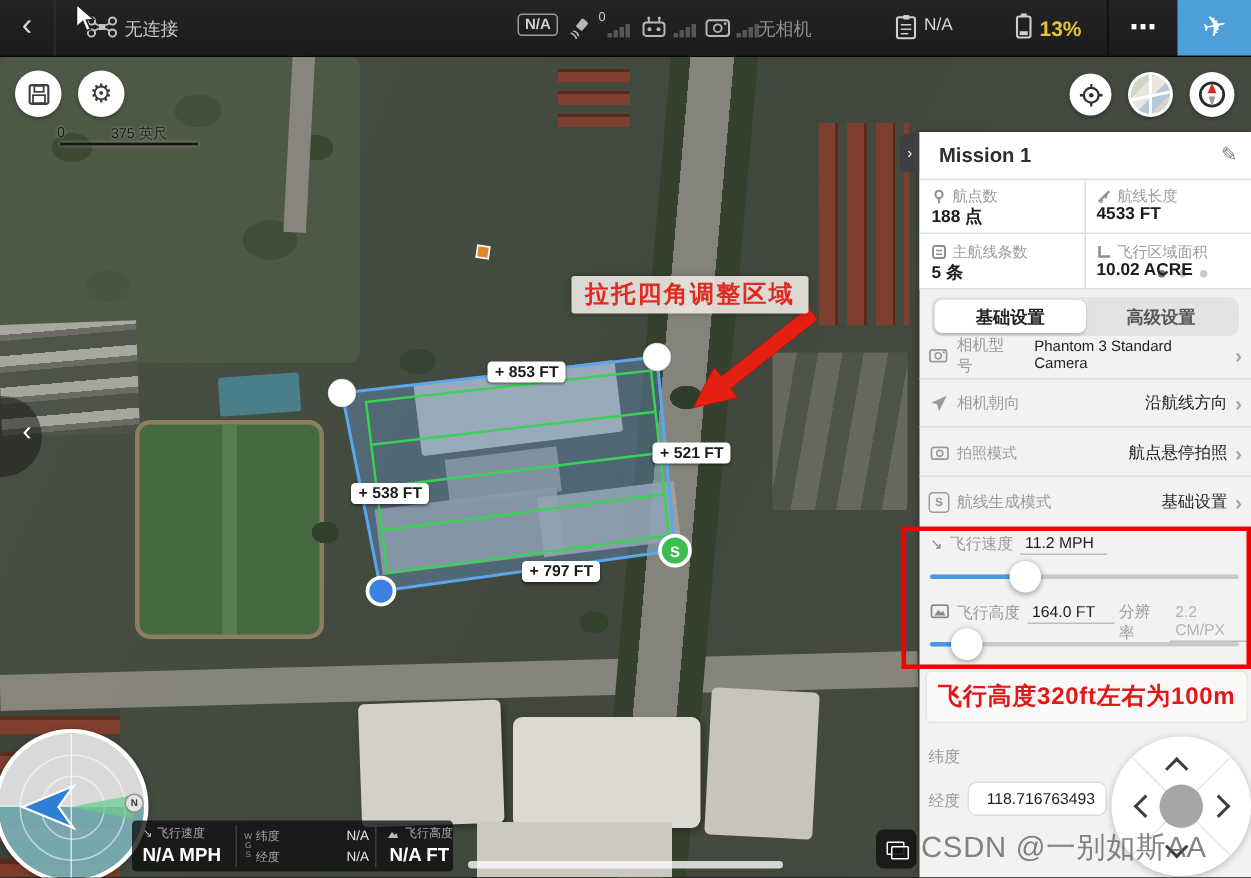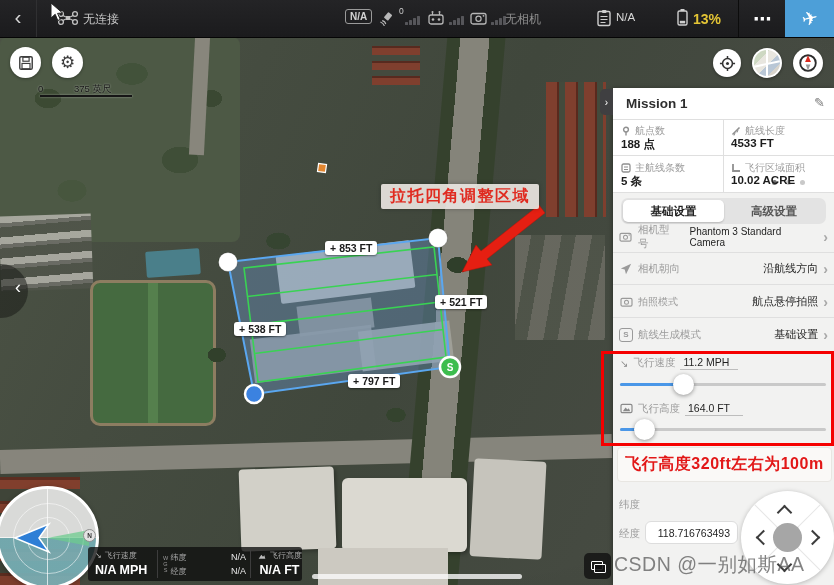--- a/index.html
+++ b/index.html
@@ -279,20 +279,24 @@
   <div class="knob" style="left:673px;top:374px;z-index:14;"></div>
 
   <div class="abs flex" style="left:620px;top:400px;gap:5px;z-index:13;">
     <span><svg width="13" height="11" viewBox="0 0 14 12">
           <rect x="1" y="1.5" width="12" height="9" rx="1.5" fill="none" stroke="#8a8a8a" stroke-width="1.3"></rect>
           <polygon points="3,9 6,5 8,7 9.5,5.7 11,9" fill="#8a8a8a"></polygon>
         </svg></span>
     <span class="lbl" style="font-size:10.5px;">飞行高度</span>
     <span class="uline">164.0 FT</span>
   </div>
+  <div class="abs flex" style="left:746px;top:401px;gap:5px;z-index:13;">
+    <span class="lbl" style="font-size:10.5px;">分辨率</span>
+    <span class="uline" style="color:#b3b3b3;min-width:44px;">2.2 CM/PX</span>
+  </div>
   <div class="track" style="left:620px;top:428px;width:206px;z-index:13;"></div>
   <div class="fill" style="left:620px;top:428px;width:27px;z-index:13;"></div>
   <div class="knob" style="left:634px;top:419px;z-index:14;"></div>
 
   <div class="abs" style="left:601px;top:351px;width:227px;height:89px;border:3px solid #f50000;z-index:15;pointer-events:none;"></div>
 
   <div class="abs" style="left:617px;top:447px;width:213px;height:33px;background:#faf9f7;border:1px solid #e8e6e2;border-radius:4px;
               color:#e21818;font-size:16px;font-weight:bold;display:flex;align-items:center;justify-content:center;z-index:12;letter-spacing:.5px;">飞行高度320ft左右为100m</div>
 
   <span class="abs lbl" style="left:619px;top:498px;font-size:10.5px;z-index:12;">纬度</span>

